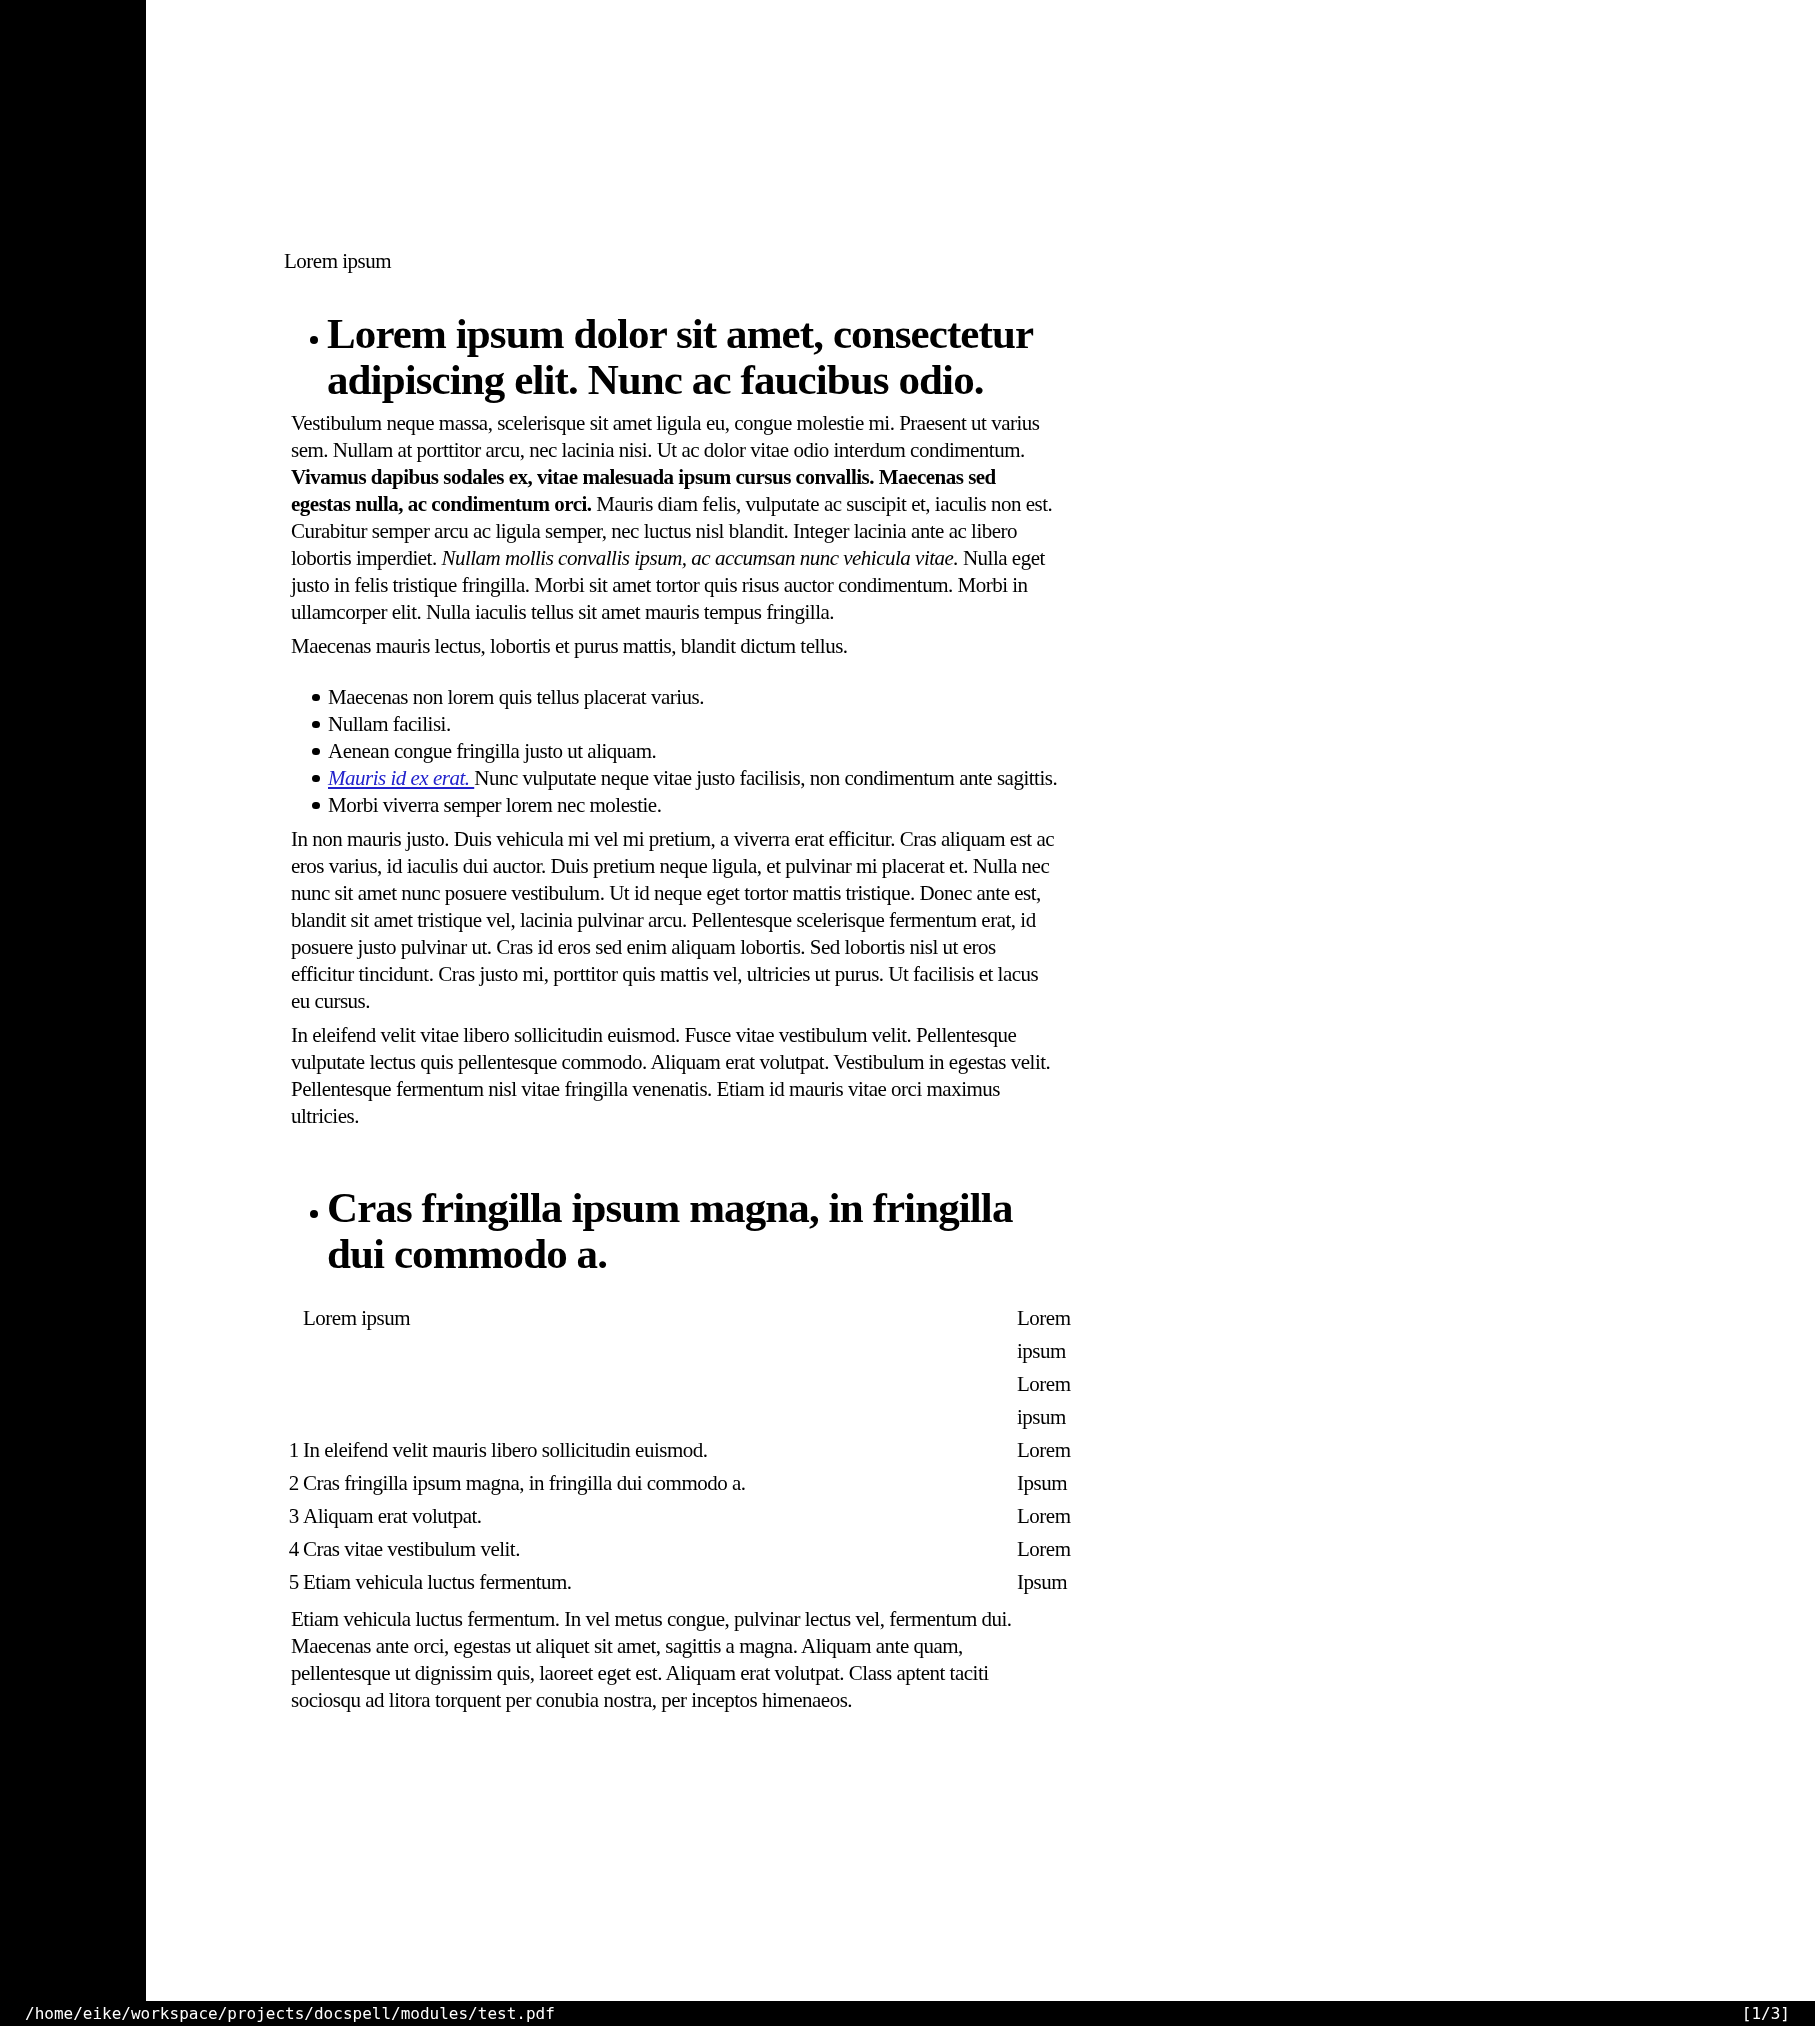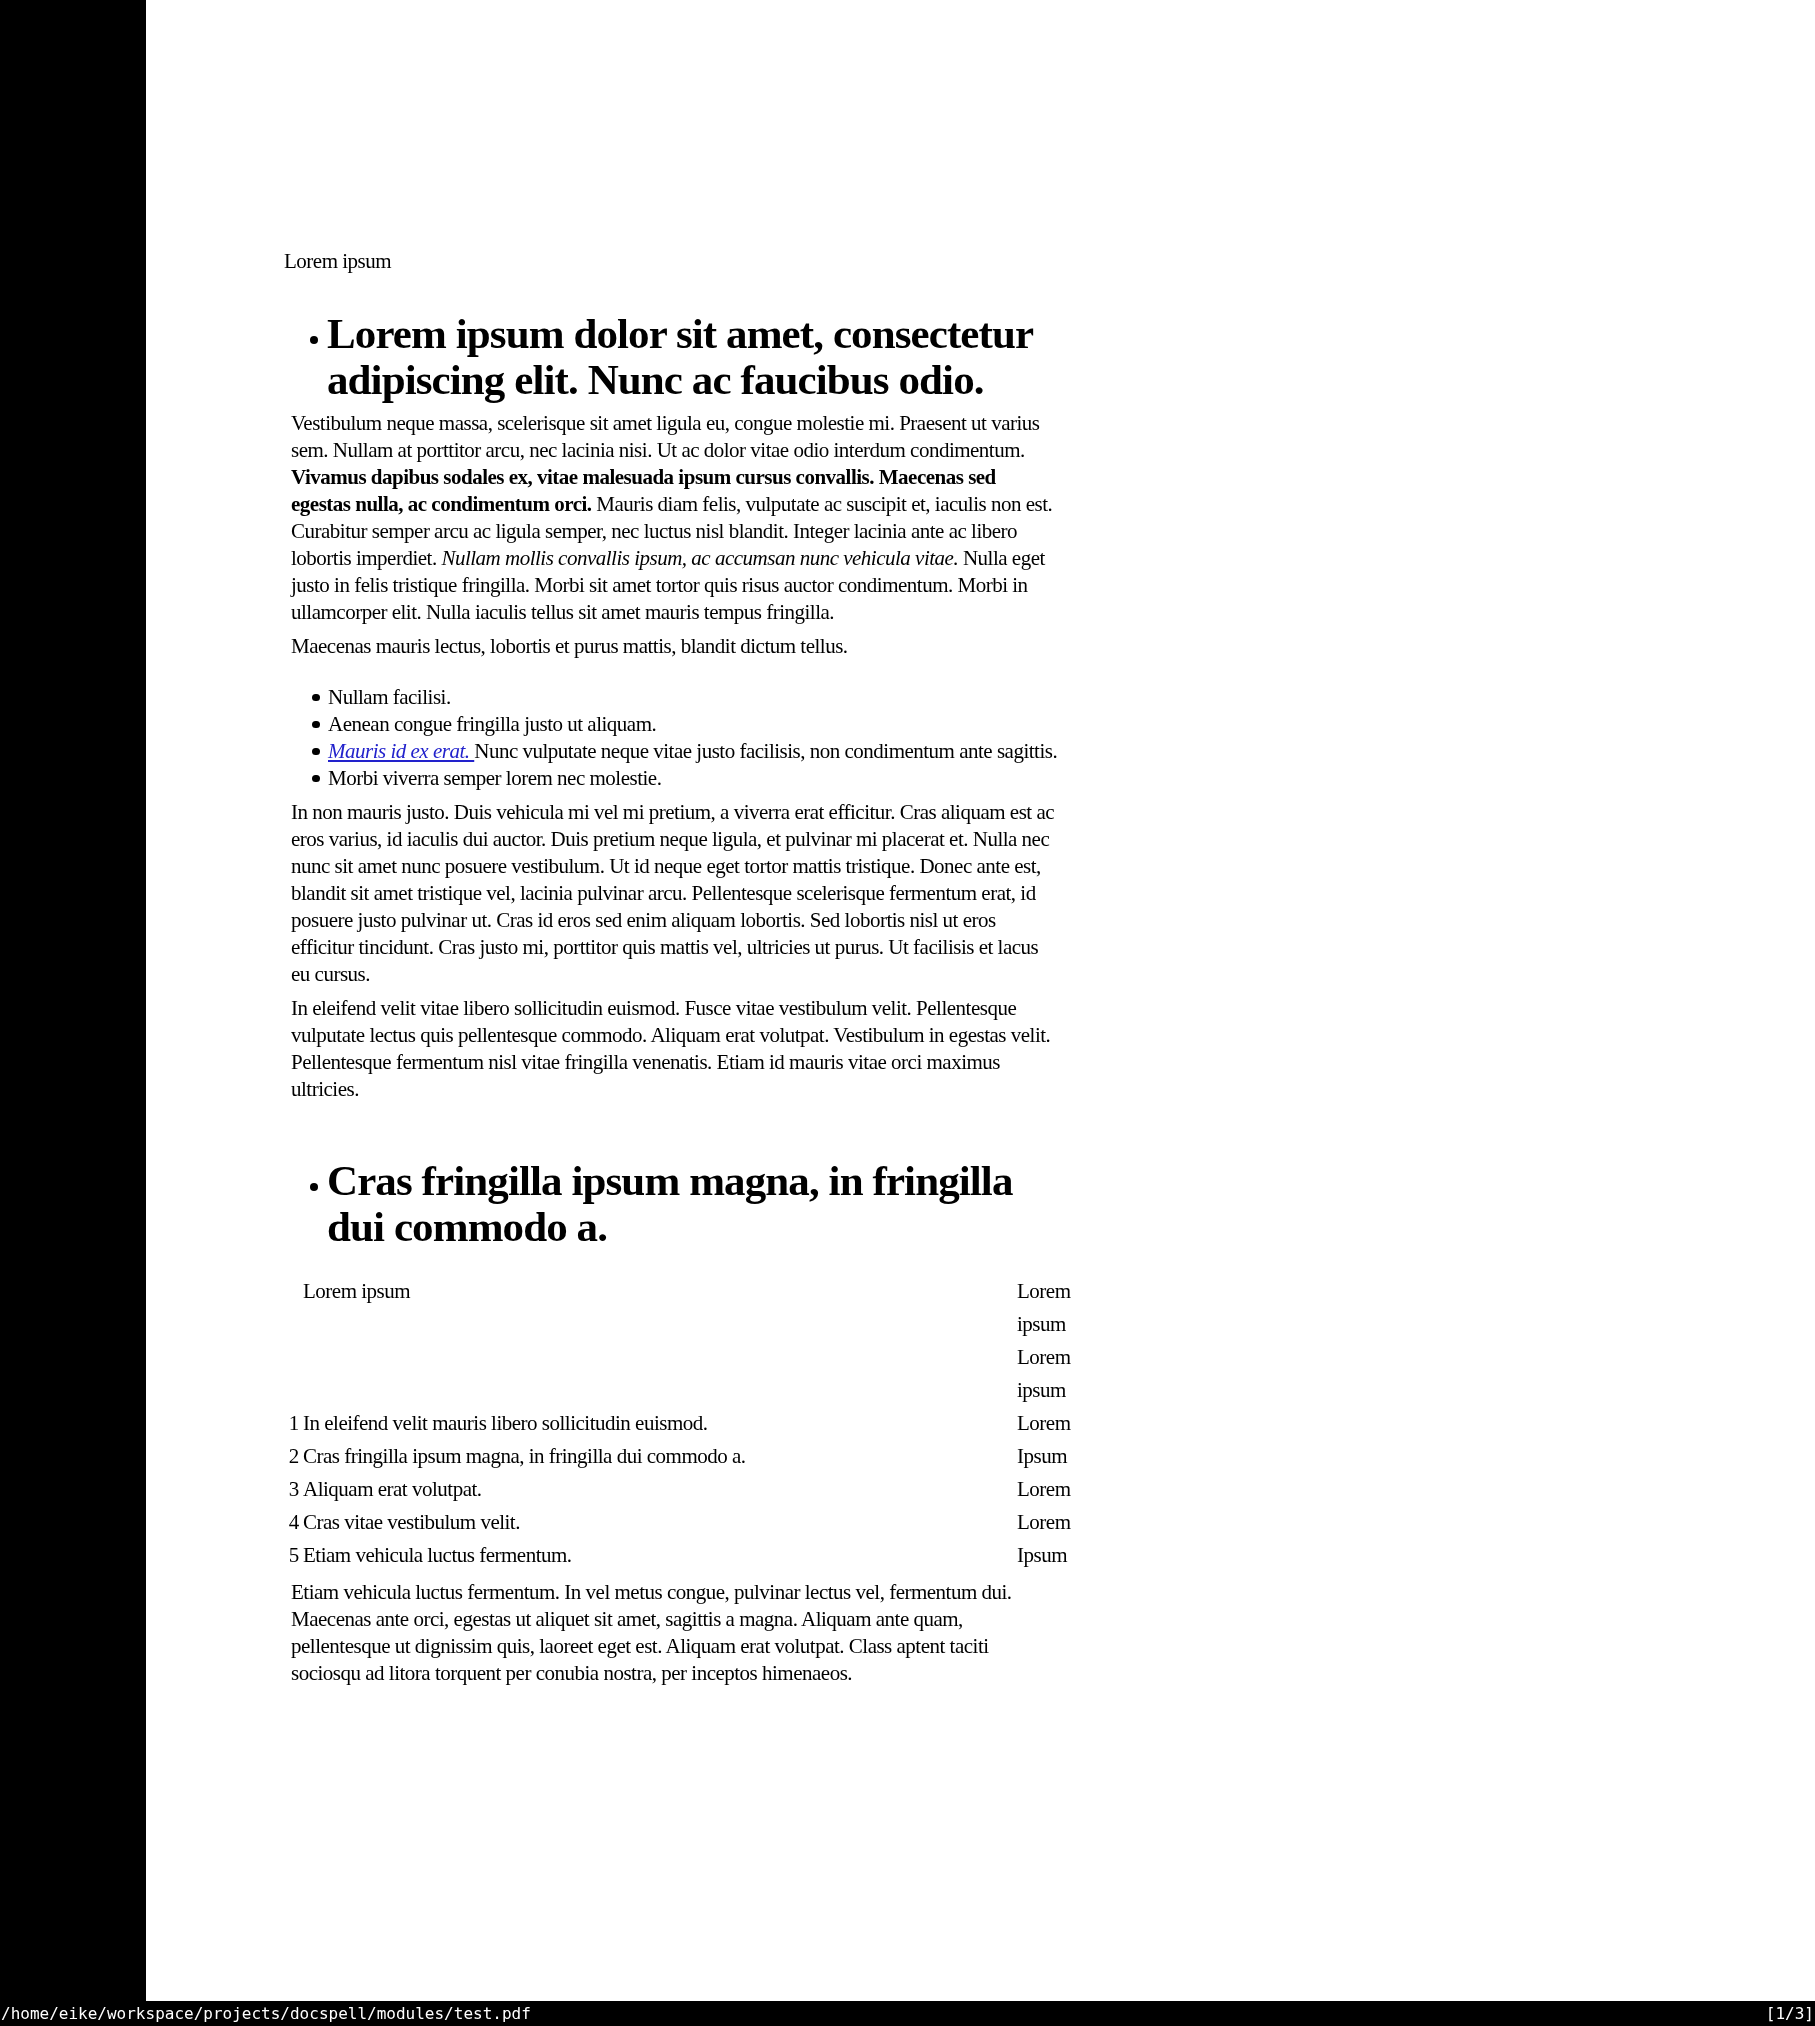--- a/index.html
+++ b/index.html
@@ -55,21 +55,21 @@
   }
   .dtable { margin-top: 24.6px; }
   .trow { display: grid; grid-template-columns: 19px 714px 1fr; line-height: 33px; }
   .trow .num { padding-left: 4.7px; }
   .trow .thead-left { font-weight: normal; }
   .statusbar {
     position: absolute; left: 0; bottom: 0; width: 1815px; height: 24.6px;
     background: var(--bar-bg, #000); color: var(--bar-fg, #fff);
     font-family: "DejaVu Sans Mono", monospace; font-size: 16px;
     display: flex; align-items: center; justify-content: space-between;
-    padding: 0 1px;
+    padding: 0 25px;
   }
 </style>
 </head>
 <body>
 
 <div class="viewer">
   <div class="page">
     <div class="content">
 
       <p class="intro">Lorem ipsum</p>
@@ -77,20 +77,21 @@
       <div class="hblock">
         <span class="hbullet"></span>
         <h1>Lorem ipsum dolor sit amet, consectetur adipiscing elit. Nunc ac faucibus odio.</h1>
       </div>
 
       <p class="body p1"><span class="normal">Vestibulum neque massa, scelerisque sit amet ligula eu, congue molestie mi. Praesent ut varius sem. Nullam at porttitor arcu, nec lacinia nisi. Ut ac dolor vitae odio interdum condimentum. </span><span class="bold">Vivamus dapibus sodales ex, vitae malesuada ipsum cursus convallis. Maecenas sed egestas nulla, ac condimentum orci.</span><span class="normal"> Mauris diam felis, vulputate ac suscipit et, iaculis non est. Curabitur semper arcu ac ligula semper, nec luctus nisl blandit. Integer lacinia ante ac libero lobortis imperdiet. </span><span class="italic">Nullam mollis convallis ipsum, ac accumsan nunc vehicula vitae.</span><span class="normal"> Nulla eget justo in felis tristique fringilla. Morbi sit amet tortor quis risus auctor condimentum. Morbi in ullamcorper elit. Nulla iaculis tellus sit amet mauris tempus fringilla.</span></p>
 
       <p class="body p2">Maecenas mauris lectus, lobortis et purus mattis, blandit dictum tellus.</p>
 
       <ul class="blist">
+          <li><span class="libullet"></span><span class="normal">Maecenas non lorem quis tellus placerat varius.</span></li>
           <li><span class="libullet"></span><span class="normal">Nullam facilisi.</span></li>
           <li><span class="libullet"></span><span class="normal">Aenean congue fringilla justo ut aliquam.</span></li>
           <li><span class="libullet"></span><a class="link" href="#">Mauris id ex erat. </a><span class="normal">Nunc vulputate neque vitae justo facilisis, non condimentum ante sagittis.</span></li>
           <li><span class="libullet"></span><span class="normal">Morbi viverra semper lorem nec molestie.</span></li>
         </ul>
 
       <p class="body p3">In non mauris justo. Duis vehicula mi vel mi pretium, a viverra erat efficitur. Cras aliquam est ac eros varius, id iaculis dui auctor. Duis pretium neque ligula, et pulvinar mi placerat et. Nulla nec nunc sit amet nunc posuere vestibulum. Ut id neque eget tortor mattis tristique. Donec ante est, blandit sit amet tristique vel, lacinia pulvinar arcu. Pellentesque scelerisque fermentum erat, id posuere justo pulvinar ut. Cras id eros sed enim aliquam lobortis. Sed lobortis nisl ut eros efficitur tincidunt. Cras justo mi, porttitor quis mattis vel, ultricies ut purus. Ut facilisis et lacus eu cursus.</p>
 
       <p class="body p4">In eleifend velit vitae libero sollicitudin euismod. Fusce vitae vestibulum velit. Pellentesque vulputate lectus quis pellentesque commodo. Aliquam erat volutpat. Vestibulum in egestas velit. Pellentesque fermentum nisl vitae fringilla venenatis. Etiam id mauris vitae orci maximus ultricies.</p>
 

